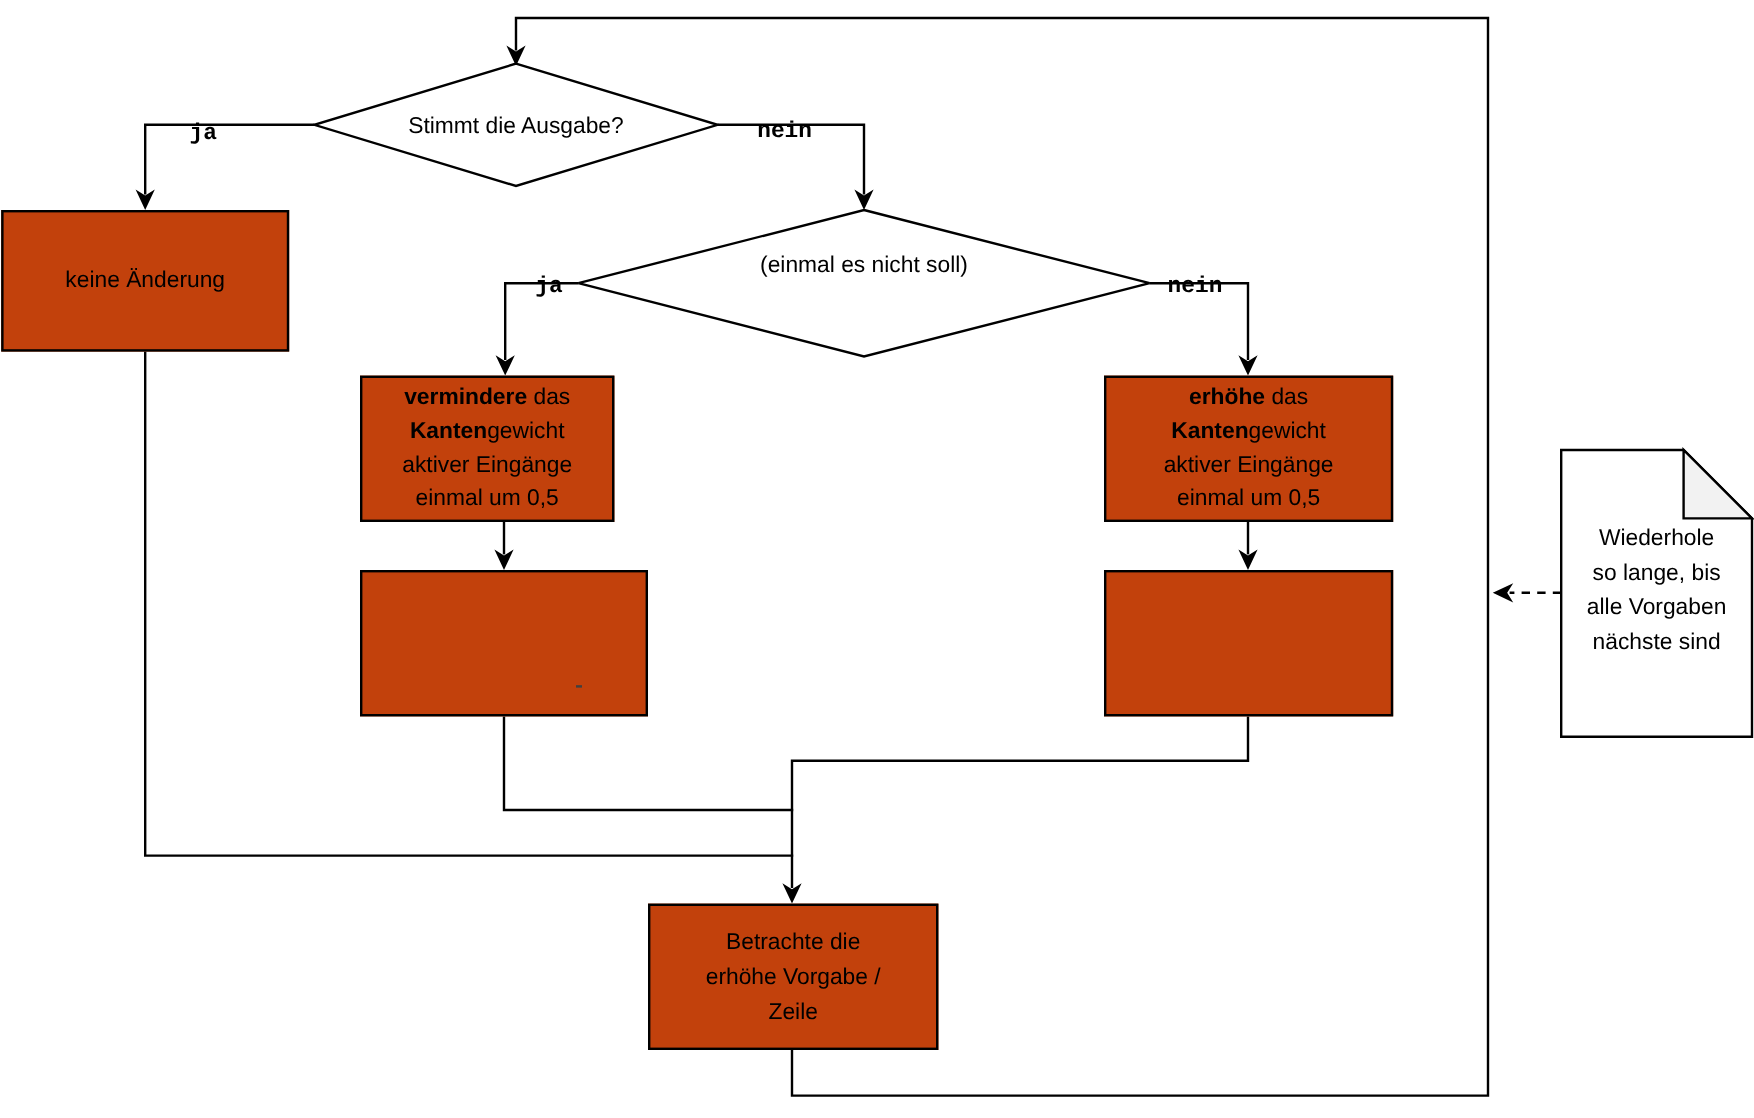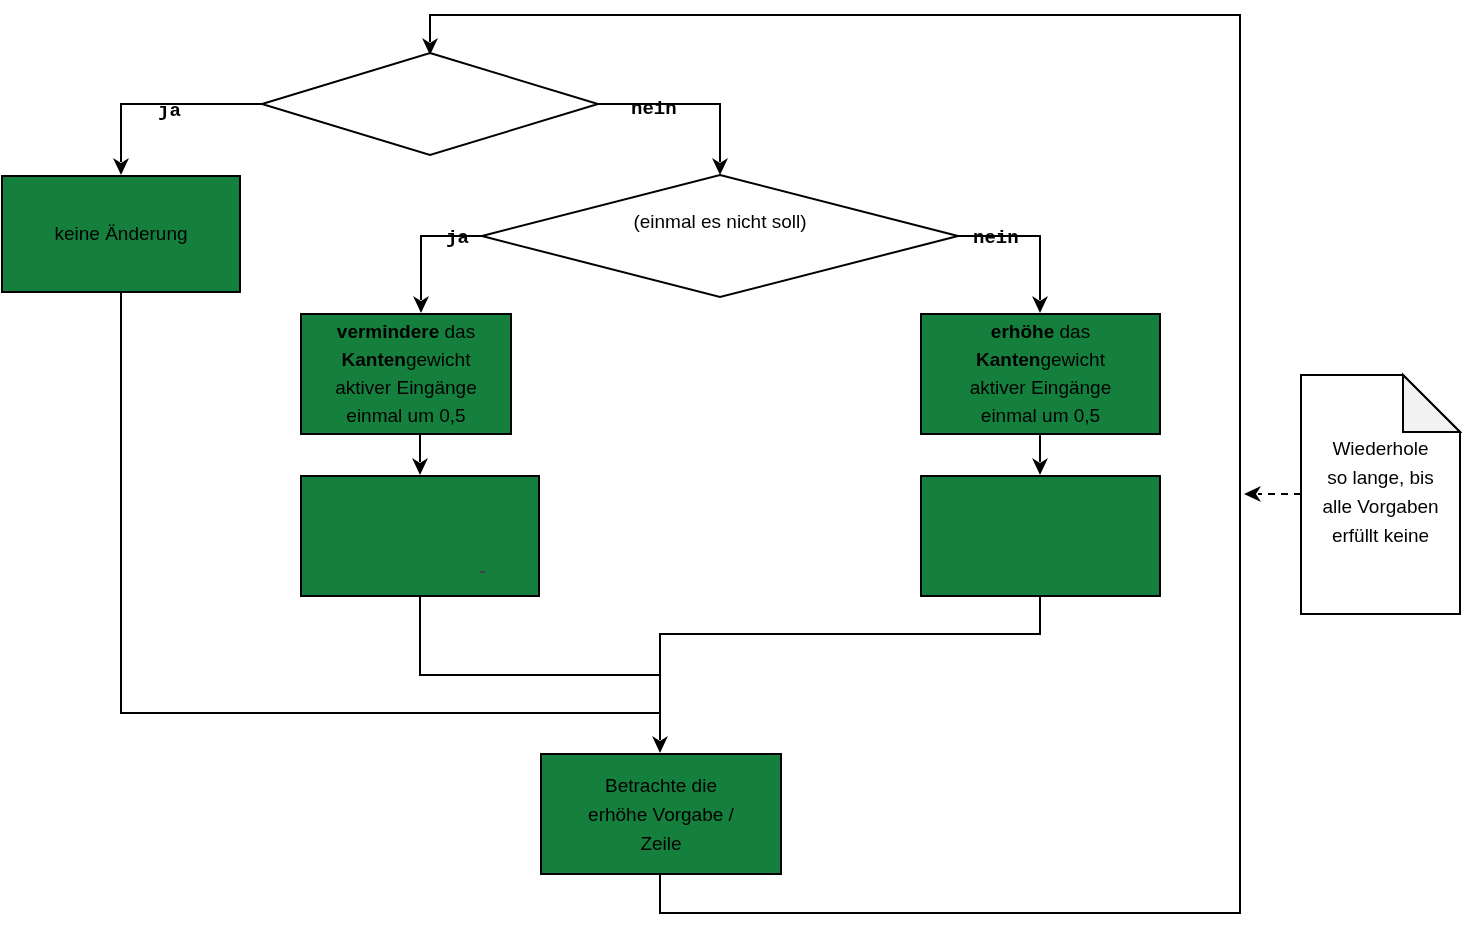--- a/index.html
+++ b/index.html
@@ -5,21 +5,21 @@
   html,body{margin:0;padding:0;background:#fff;}
   .stage{
     position:relative;width:1462px;height:932px;background:#fff;overflow:hidden;
     font-family:"Liberation Sans",sans-serif;font-size:19px;color:#000;
   }
   .stage svg{position:absolute;left:0;top:0;}
   .ln{fill:none;stroke-width:2;}
   .ln-dash{fill:none;stroke-width:2;stroke-dasharray:7 6;}
   .shape{stroke-width:2;}
   .box{
-    position:absolute;box-sizing:border-box;border:2px solid #000;background:#15803d;
+    position:absolute;box-sizing:border-box;border:2px solid #000;background:#c2410c;
     display:flex;flex-direction:column;align-items:center;justify-content:center;
     text-align:center;line-height:28px;
   }
   .dtext{position:absolute;text-align:center;line-height:28px;}
   .lbl{position:absolute;font-weight:bold;line-height:22px;font-family:Liberation Mono, monospace;}
   .notetext{position:absolute;text-align:center;line-height:29px;}
   .b{font-weight:bold;}
   .stray{position:absolute;left:480px;top:571px;width:5px;height:2px;background:#404040;}
 </style>
 </head>
@@ -51,20 +51,21 @@
     <polygon points="660,753 652,736 660,741 668,736" fill="#000000"></polygon>
     <polygon points="1244,494 1261,486 1256,494 1261,502" fill="#000000"></polygon>
 
     <polygon class="shape" points="430,53 598,104 430,155 262,104" fill="#ffffff" stroke="#000000"></polygon>
     <polygon class="shape" points="720,175 958,236 720,297 482,236" fill="#ffffff" stroke="#000000"></polygon>
 
     <path class="shape" d="M1301 375 H1403 L1460 432 V614 H1301 Z" fill="#ffffff" stroke="#000000"></path>
     <path class="shape" d="M1403 375 V432 H1460 Z" fill="#f2f2f2" stroke="#000000"></path>
   </svg>
 
+  <div class="dtext" style="left:280px;top:92px;width:300px;">Stimmt die Ausgabe?</div>
   <div class="dtext" style="left:570px;top:208px;width:300px;">
     <div>(einmal es nicht soll)</div>
   </div>
 
   <div class="lbl" style="left:158px;top:100px;">ja</div>
   <div class="lbl" style="left:631px;top:98px;">nein</div>
   <div class="lbl" style="left:446px;top:227px;">ja</div>
   <div class="lbl" style="left:973px;top:227px;">nein</div>
 
   <div class="box" style="left:1px;top:175px;width:240px;height:118px;">
@@ -92,16 +93,16 @@
   <div class="box" style="left:540px;top:753px;width:242px;height:122px;line-height:29px;text-align:center;">
     <div>Betrachte die</div>
     <div>erhöhe Vorgabe /</div>
     <div>Zeile</div>
   </div>
 
   <div class="notetext" style="left:1303px;top:434px;width:155px;">
     <div>Wiederhole</div>
     <div>so lange, bis</div>
     <div>alle Vorgaben</div>
-    <div>erfüllt keine</div>
+    <div>nächste sind</div>
   </div>
 
 </div>
 
 </body></html>

